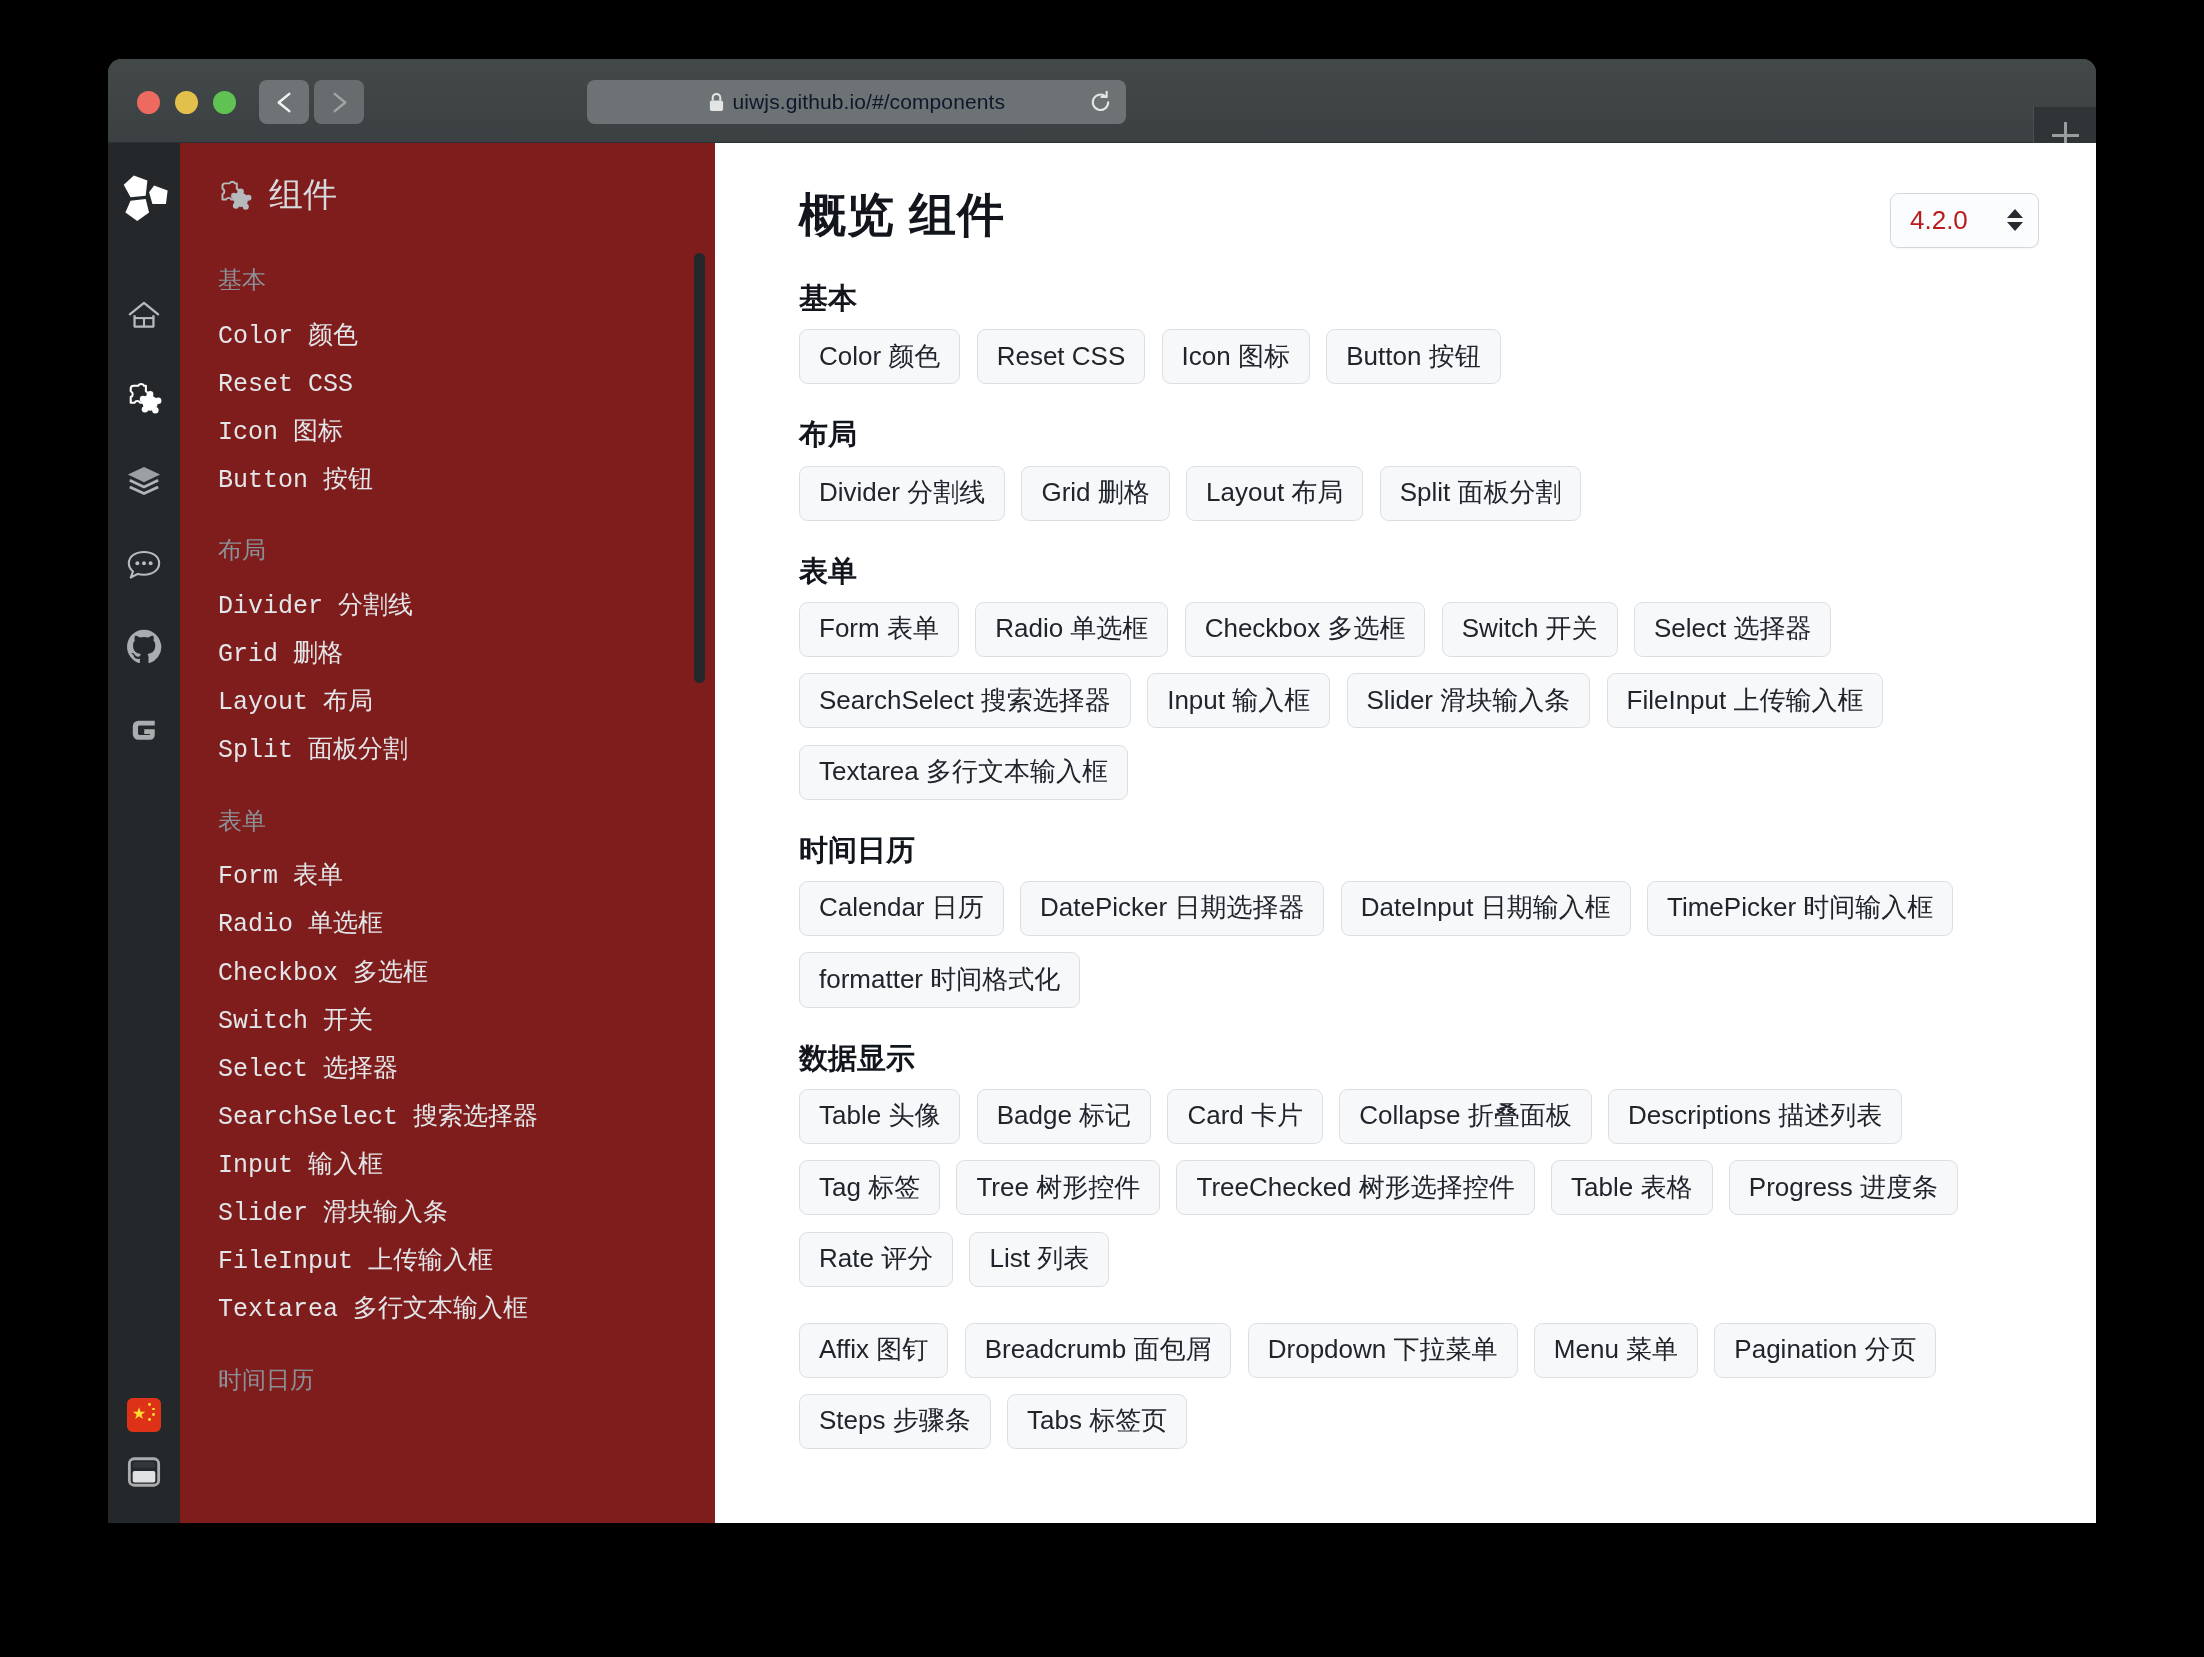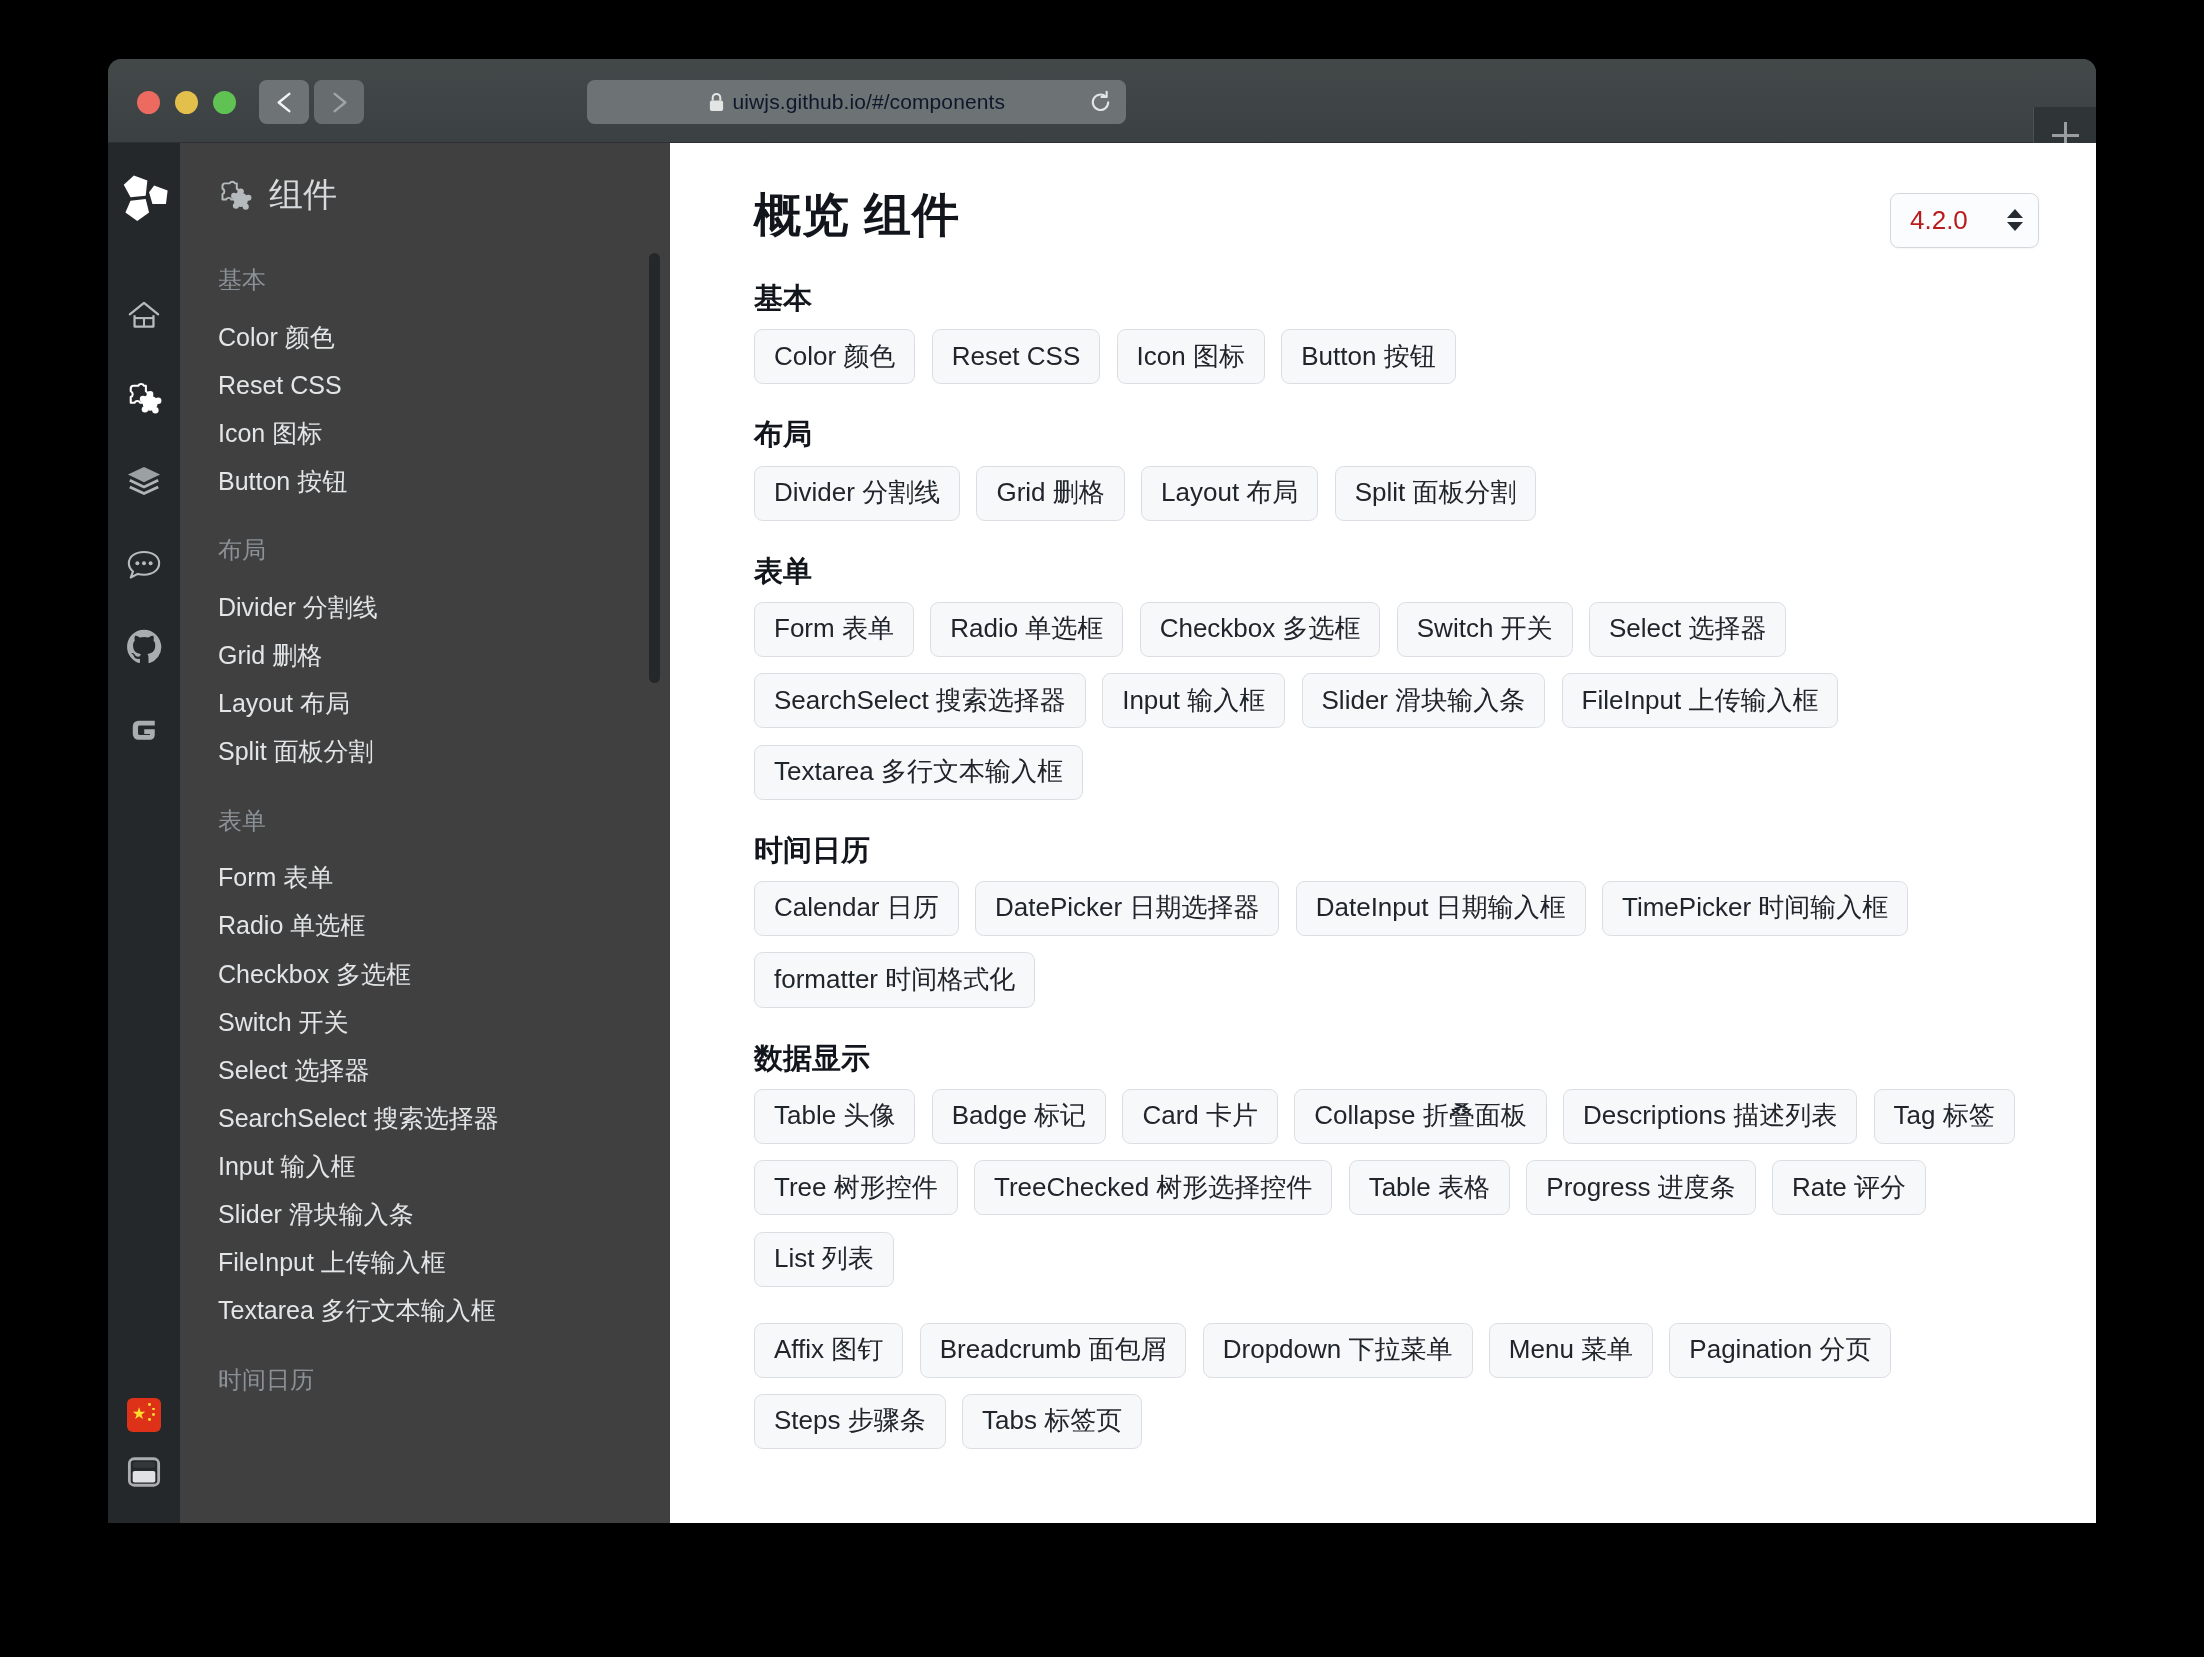--- a/index.html
+++ b/index.html
@@ -121,25 +121,26 @@
     color: #ffde2e; font-size: 16.3px; line-height: 16.3px;
   }
   #flag-icon .sm {
     position: absolute; background: #ffde2e;
     width: 2.9px; height: 2.9px; border-radius: 50%;
   }
   #layout-icon { margin-top: 23px; width: 34px; height: 34px; }
 
   
   #sidebar {
-    width: 490px;
-    background: #404040;
+    width: 535px;
+    background: #7f1d1d;
     position: relative;
     overflow: hidden;
     flex: none;
+    font-family: Liberation Mono, monospace;
   }
   #sidebar-inner { padding: 29px 0 0 38px; }
   #sidebar-title {
     display: flex; align-items: center; gap: 17px;
     margin-bottom: 46px;
   }
   #sidebar-title .t {
     color: #d7dadd; font-size: 34px; font-weight: 400;
   }
   .nav-group-label {

